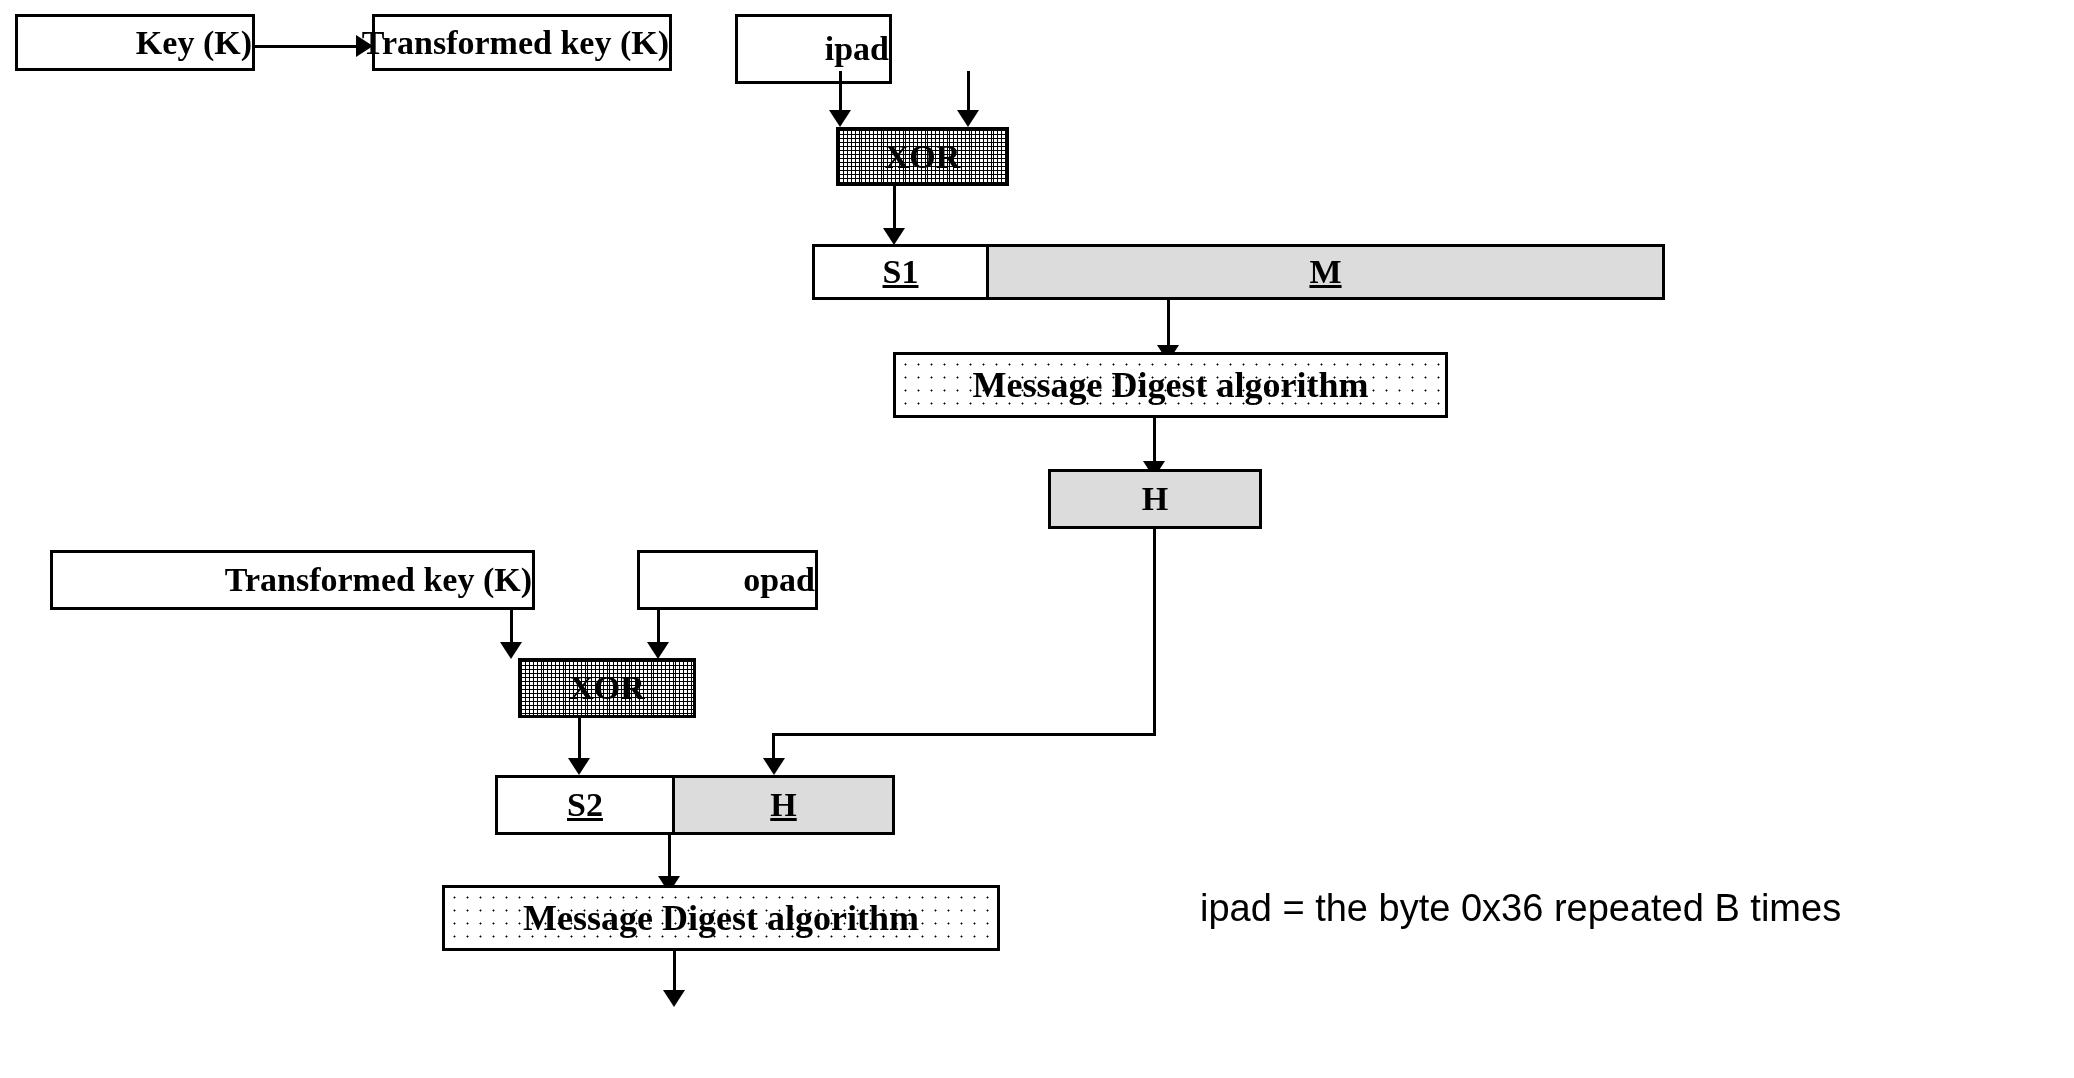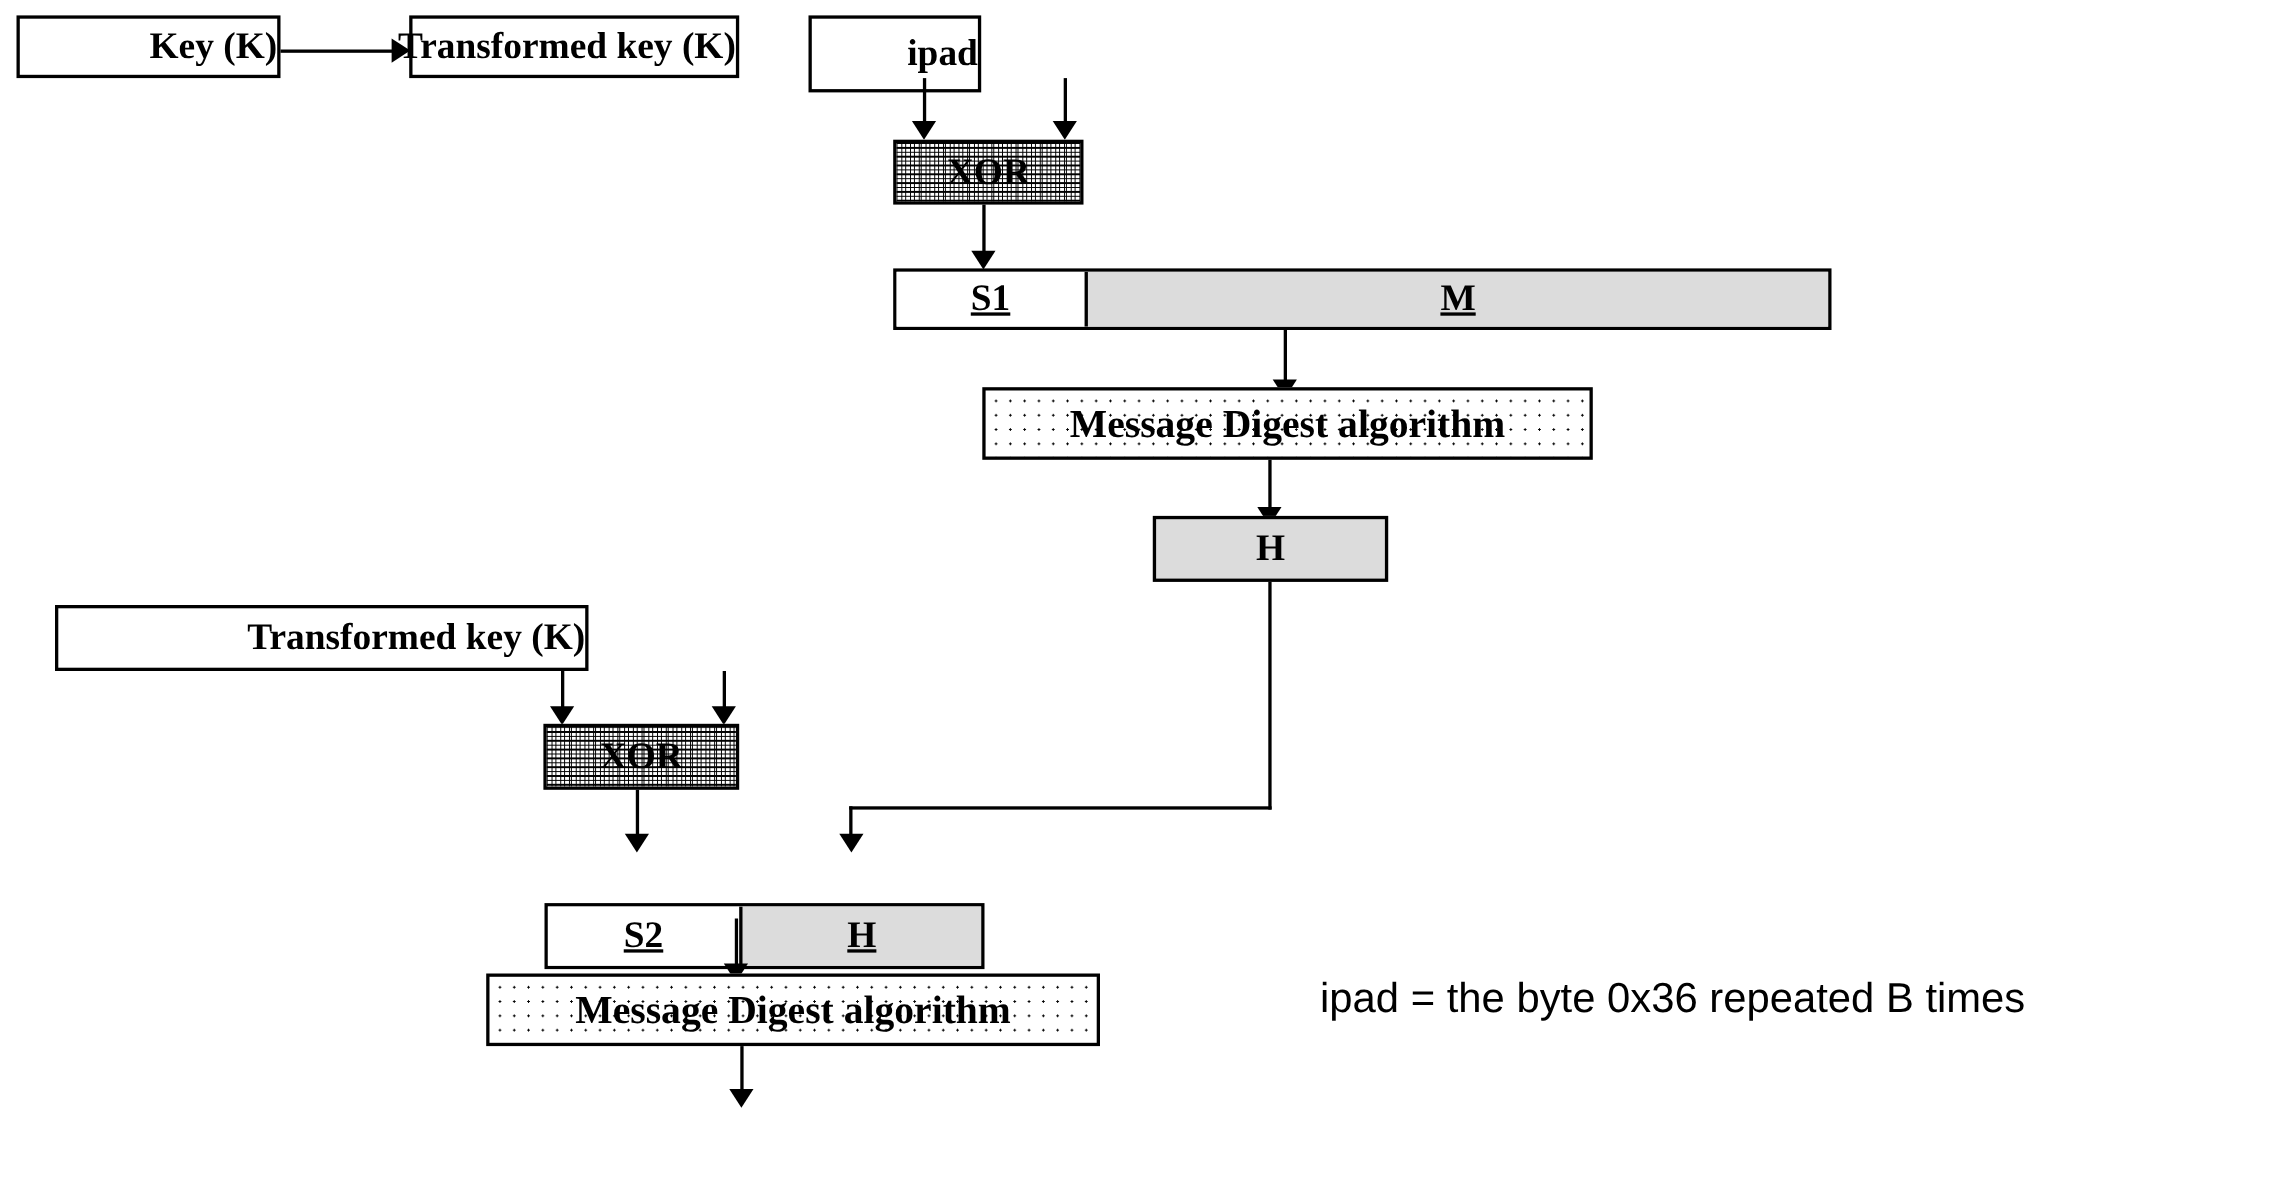--- a/index.html
+++ b/index.html
@@ -39,20 +39,21 @@
   .fill-grey  { background: #dcdcdc; }
 
   
   .fill-grid {
     background-color: #ffffff;
     background-image:
       repeating-linear-gradient(to right,  #000 0 1px, transparent 1px 4px),
       repeating-linear-gradient(to bottom, #000 0 1px, transparent 1px 4px);
     background-size: 22px 2px, 2px 16px;
     background-repeat: repeat;
+    margin-left: 24px;
   }
   .fill-grid > span {
     background: transparent;
     padding: 0 4px;
   }
 
   
   .fill-dots {
     background-color: #ffffff;
     background-image: radial-gradient(#000 0.9px, transparent 1.1px);
@@ -184,35 +185,38 @@
 
   <div class="vline" style="left:1153px; top:529px; width:3px; height:207px;"></div>
   <div class="hline" style="left:772px; top:733px; width:384px;"></div>
   <div class="vline" style="left:772px; top:733px; width:3px; height:32px;"></div>
   <div class="arrowdown" style="left:763px; top:758px;"></div>
 
   <div class="node fill-white" style="left:50px; top:550px; width:485px; height:60px; font-size:34px;">
     <span>Transformed key (K)</span>
   </div>
 
+  <div class="node fill-white" style="left:637px; top:550px; width:181px; height:60px; font-size:34px;">
+    <span>opad</span>
+  </div>
 
   <div class="vline" style="left:510px; top:610px; width:3px; height:38px;"></div>
   <div class="arrowdown" style="left:500px; top:642px;"></div>
 
   <div class="vline" style="left:657px; top:610px; width:3px; height:38px;"></div>
   <div class="arrowdown" style="left:647px; top:642px;"></div>
 
   <div class="node fill-grid" style="left:494px; top:658px; width:178px; height:60px; font-size:34px;">
     <span>XOR</span>
   </div>
 
   <div class="vline" style="left:578px; top:718px; width:3px; height:45px;"></div>
   <div class="arrowdown" style="left:568px; top:758px;"></div>
 
-  <div class="splitbar" style="left:495px; top:821px; width:400px; height:60px;">
+  <div class="splitbar" style="left:495px; top:775px; width:400px; height:60px;">
     <div class="seg fill-white" style="width:174px; font-size:34px;">
       <span>S2</span>
     </div>
     <div class="seg right fill-grey" style="flex:1; font-size:34px;">
       <span>H</span>
     </div>
   </div>
 
   <div class="vline" style="left:668px; top:835px; width:3px; height:52px;"></div>
   <div class="arrowdown" style="left:658px; top:876px;"></div>

